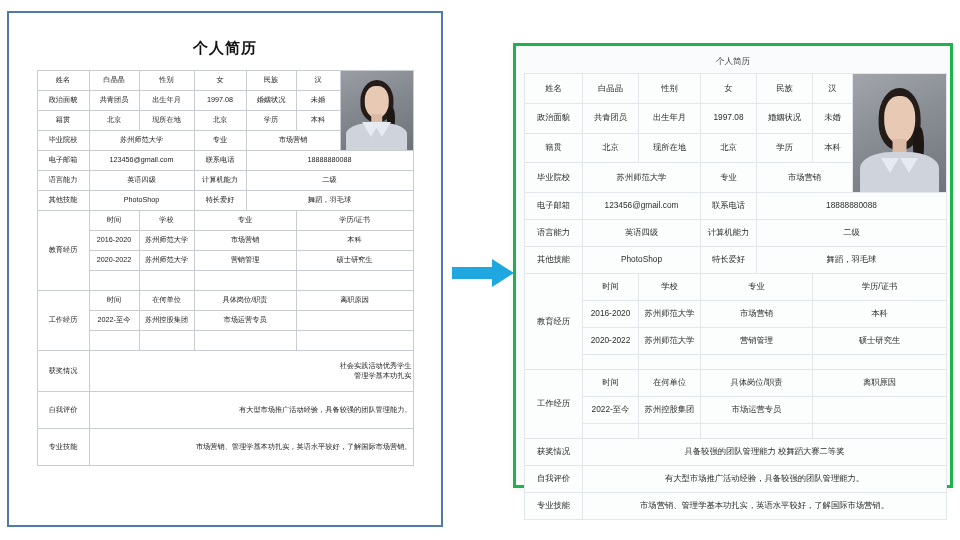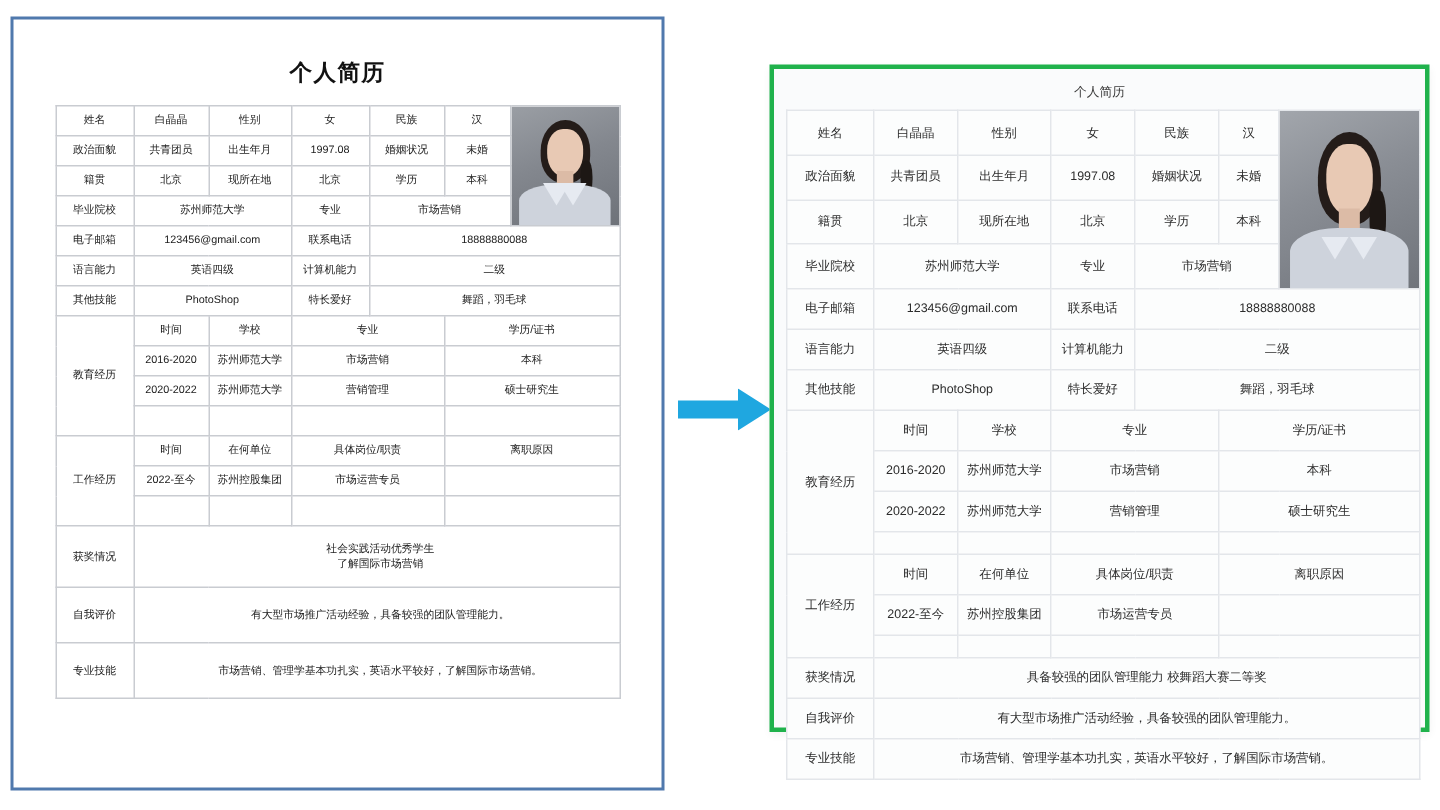--- a/index.html
+++ b/index.html
@@ -22,21 +22,21 @@
   table.res{
     border-collapse:collapse;width:376px;margin:12px auto 0 auto;
     table-layout:fixed;
   }
   table.res td{
     border:1px solid #c9ccd1;font-size:7.2px;color:#1b1b1b;
     text-align:center;vertical-align:middle;height:19px;padding:0 1px;
     line-height:1.45;overflow:hidden;
   }
   table.res td.lbl{font-weight:normal;}
-  table.res td.left{text-align:center;padding-left:6px;}
+  table.res td.left{text-align:right;padding-left:6px;}
   table.res td.photo{padding:0;vertical-align:top;}
   td.blank{height:19px;}
 
   .photo-box{
     width:100%;height:100%;min-height:76px;
     background:linear-gradient(160deg,#9a9ea4 0%,#83878e 45%,#6e7279 100%);
     position:relative;overflow:hidden;display:block;
   }
   
   .ph-hair{
@@ -221,21 +221,21 @@
           <td class="blank"></td>
           <td class="blank"></td>
           <td class="blank" colspan="2"></td>
           <td class="blank" colspan="2"></td>
         </tr>
 
         <tr>
           <td class="lbl" style="height:40px">获奖情况</td>
           <td class="left" colspan="6" style="height:40px">
             <div>社会实践活动优秀学生</div>
-            <div>了解国际市场营销</div>
+            <div>管理学基本功扎实</div>
           </td>
         </tr>
         <tr>
           <td class="lbl" style="height:36px">自我评价</td>
           <td class="left" colspan="6" style="height:36px">有大型市场推广活动经验，具备较强的团队管理能力。</td>
         </tr>
         <tr>
           <td class="lbl" style="height:36px">专业技能</td>
           <td class="left" colspan="6" style="height:36px">市场营销、管理学基本功扎实，英语水平较好，了解国际市场营销。</td>
         </tr>

